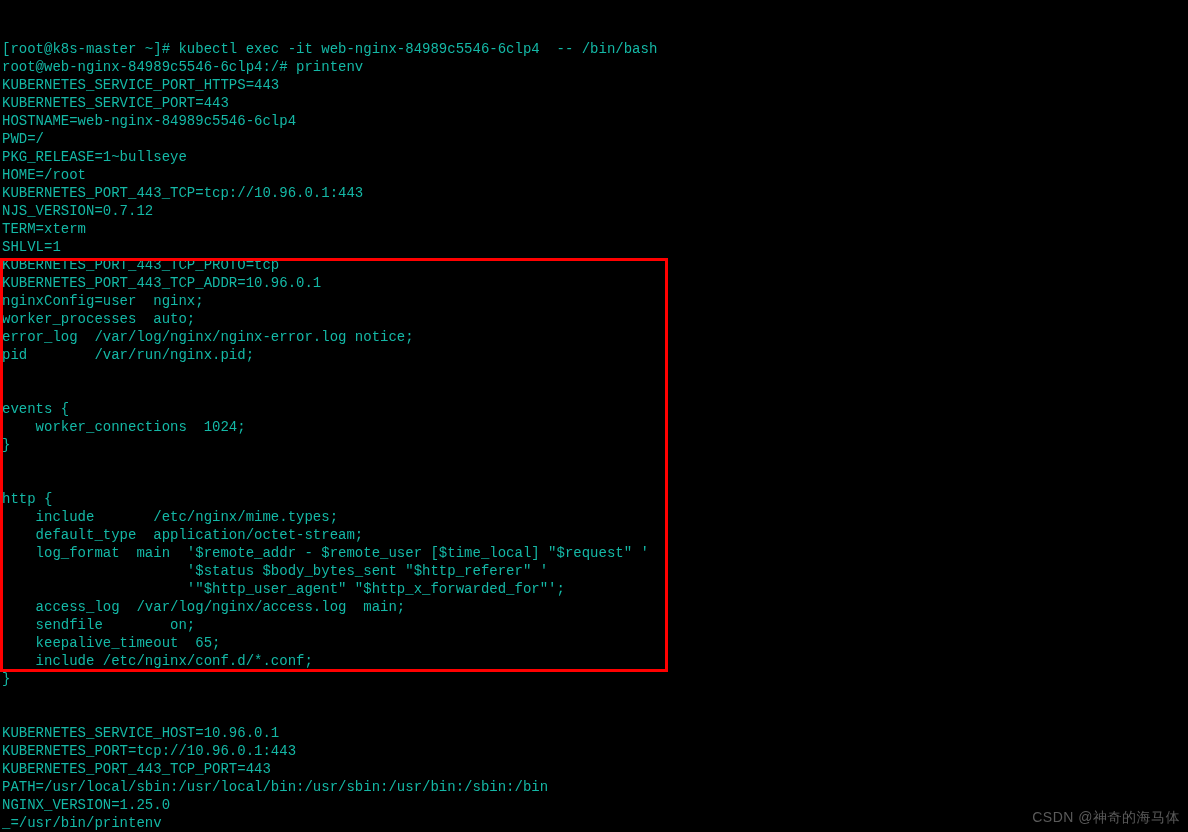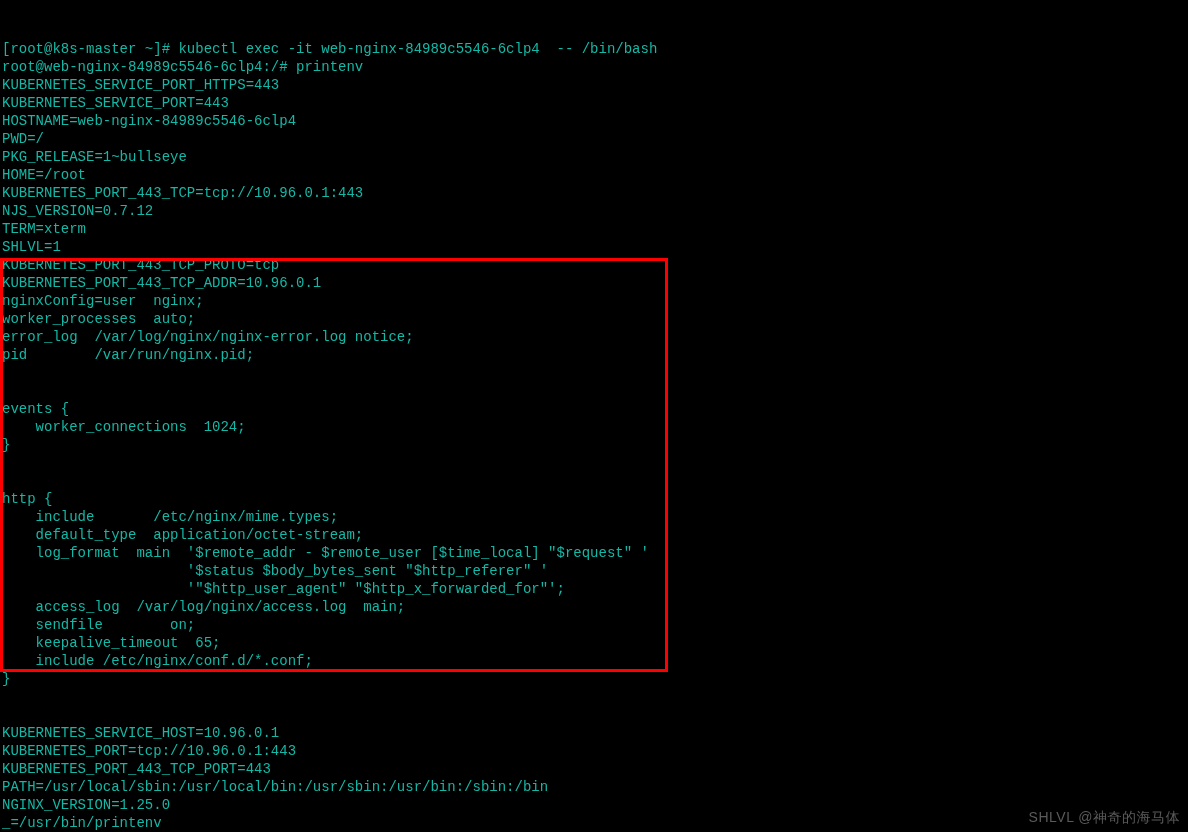--- a/index.html
+++ b/index.html
@@ -48,13 +48,13 @@
 </head>
 <body>
 
 <div class="terminal">
   <div id="lines-container"><div class="line">[root@k8s-master ~]# kubectl exec -it web-nginx-84989c5546-6clp4  -- /bin/bash</div><div class="line">root@web-nginx-84989c5546-6clp4:/# printenv</div><div class="line">KUBERNETES_SERVICE_PORT_HTTPS=443</div><div class="line">KUBERNETES_SERVICE_PORT=443</div><div class="line">HOSTNAME=web-nginx-84989c5546-6clp4</div><div class="line">PWD=/</div><div class="line">PKG_RELEASE=1~bullseye</div><div class="line">HOME=/root</div><div class="line">KUBERNETES_PORT_443_TCP=tcp://10.96.0.1:443</div><div class="line">NJS_VERSION=0.7.12</div><div class="line">TERM=xterm</div><div class="line">SHLVL=1</div><div class="line">KUBERNETES_PORT_443_TCP_PROTO=tcp</div><div class="line">KUBERNETES_PORT_443_TCP_ADDR=10.96.0.1</div><div class="line">nginxConfig=user  nginx;</div><div class="line">worker_processes  auto;</div><div class="line">error_log  /var/log/nginx/nginx-error.log notice;</div><div class="line">pid        /var/run/nginx.pid;</div><div class="line">&nbsp;</div><div class="line">&nbsp;</div><div class="line">events {</div><div class="line">    worker_connections  1024;</div><div class="line">}</div><div class="line">&nbsp;</div><div class="line">&nbsp;</div><div class="line">http {</div><div class="line">    include       /etc/nginx/mime.types;</div><div class="line">    default_type  application/octet-stream;</div><div class="line">    log_format  main  '$remote_addr - $remote_user [$time_local] "$request" '</div><div class="line">                      '$status $body_bytes_sent "$http_referer" '</div><div class="line">                      '"$http_user_agent" "$http_x_forwarded_for"';</div><div class="line">    access_log  /var/log/nginx/access.log  main;</div><div class="line">    sendfile        on;</div><div class="line">    keepalive_timeout  65;</div><div class="line">    include /etc/nginx/conf.d/*.conf;</div><div class="line">}</div><div class="line">&nbsp;</div><div class="line">&nbsp;</div><div class="line">KUBERNETES_SERVICE_HOST=10.96.0.1</div><div class="line">KUBERNETES_PORT=tcp://10.96.0.1:443</div><div class="line">KUBERNETES_PORT_443_TCP_PORT=443</div><div class="line">PATH=/usr/local/sbin:/usr/local/bin:/usr/sbin:/usr/bin:/sbin:/bin</div><div class="line">NGINX_VERSION=1.25.0</div><div class="line">_=/usr/bin/printenv</div></div>
   
 </div>
 
 <div class="highlight-box"></div>
 
-<div class="watermark">SHLVL @神奇的海马体</div>
+<div class="watermark">CSDN @神奇的海马体</div>
 
 </body></html>

